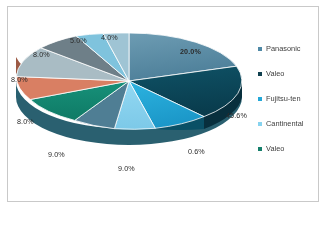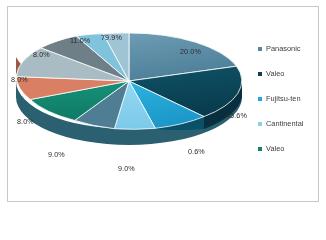--- a/index.html
+++ b/index.html
@@ -146,30 +146,30 @@
         <path d="M 0,0 L -112.6,-4.4 A 113,48 0 0 1 -88.1,-33.2 Z" fill="#a9bcc4" stroke="#ffffff" stroke-width="0.8"></path>
 
         <path d="M 0,0 L -88.1,-33.2 A 113,48 0 0 1 -52.8,-45.1 Z" fill="#6e7f88" stroke="#ffffff" stroke-width="0.8"></path>
 
         <path d="M 0,0 L -52.8,-45.1 A 113,48 0 0 1 -25.8,-47.4 Z" fill="#7fc3dd" stroke="#ffffff" stroke-width="0.8"></path>
 
         <path d="M 0,0 L -25.8,-47.4 A 113,48 0 0 1 0,-48 Z" fill="#9fc4d4" stroke="#ffffff" stroke-width="0.8"></path>
       </g>
     </svg>
 
-    <div class="pct-label" style="left:172px; top:40px;">20.0%</div>
+    <div class="pct-label" style="left:172px; top:40px;font-weight:bold;">20.0%</div>
     <div class="pct-label" style="left:218px; top:104px;">45.6%</div>
     <div class="pct-label" style="left:180px; top:140px;">0.6%</div>
     <div class="pct-label" style="left:110px; top:157px;">9.0%</div>
     <div class="pct-label" style="left:40px; top:143px;">9.0%</div>
     <div class="pct-label" style="left:9px; top:110px;">8.0%</div>
     <div class="pct-label" style="left:3px; top:68px;">8.0%</div>
     <div class="pct-label" style="left:25px; top:43px;">8.0%</div>
-    <div class="pct-label" style="left:62px; top:29px;">11.0%</div>
-    <div class="pct-label" style="left:93px; top:26px;">79.9%</div>
+    <div class="pct-label" style="left:62px; top:29px;">5.0%</div>
+    <div class="pct-label" style="left:93px; top:26px;">4.0%</div>
 
   </div>
 
   <div id="legend">
 
     <div class="legend-entry" style="top:0px;">
       <span class="legend-marker" style="background:#4f89a6;"></span>
       <span class="legend-text">Panasonic</span>
     </div>
 

